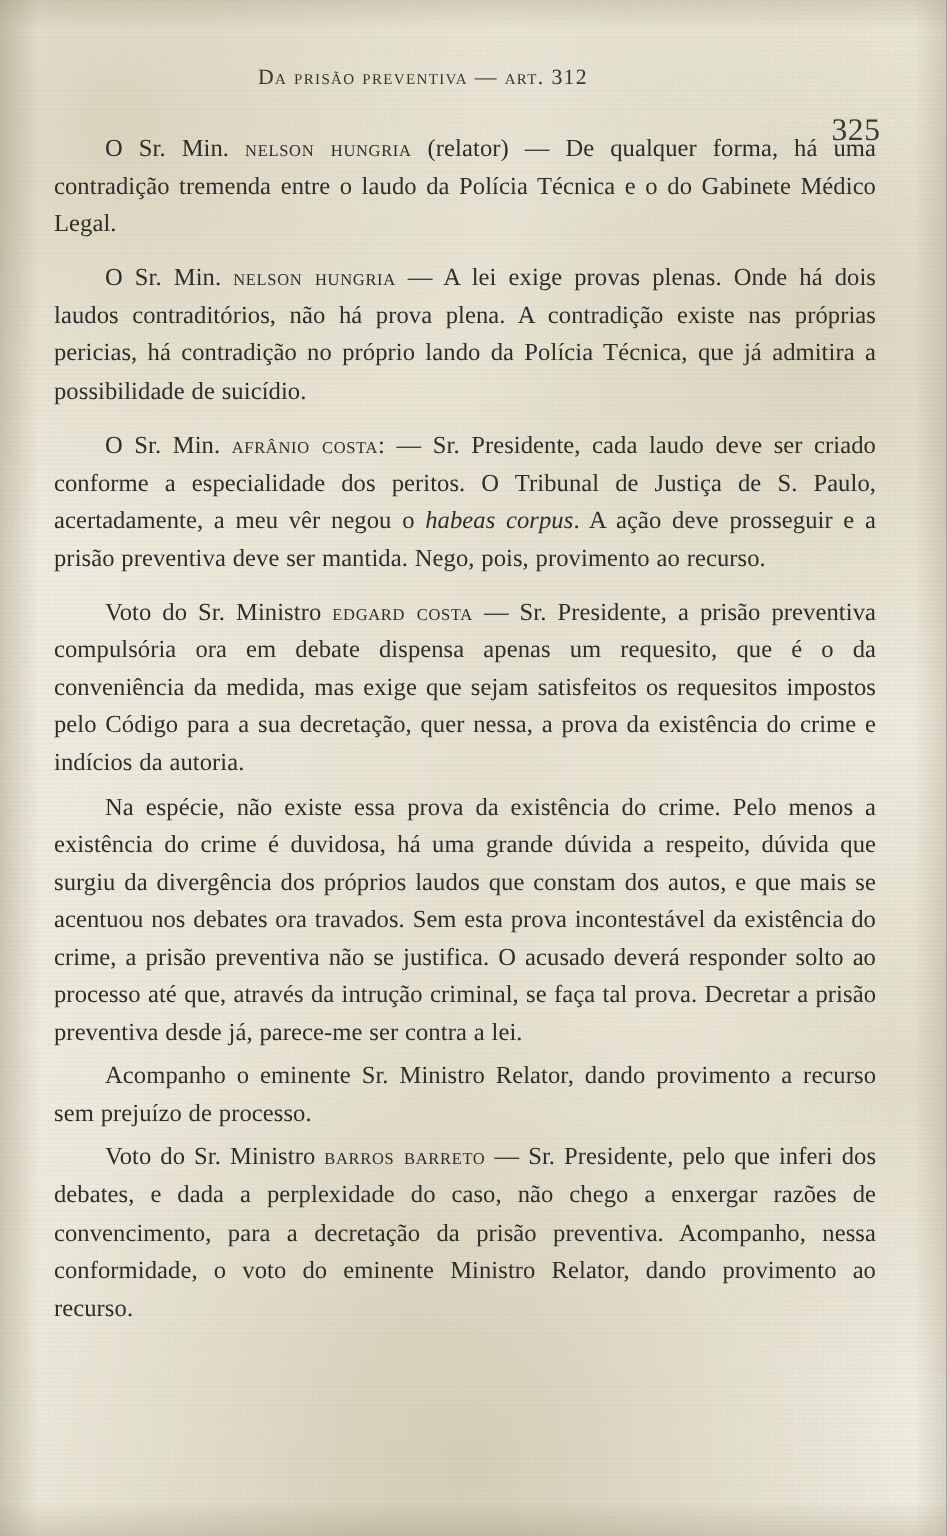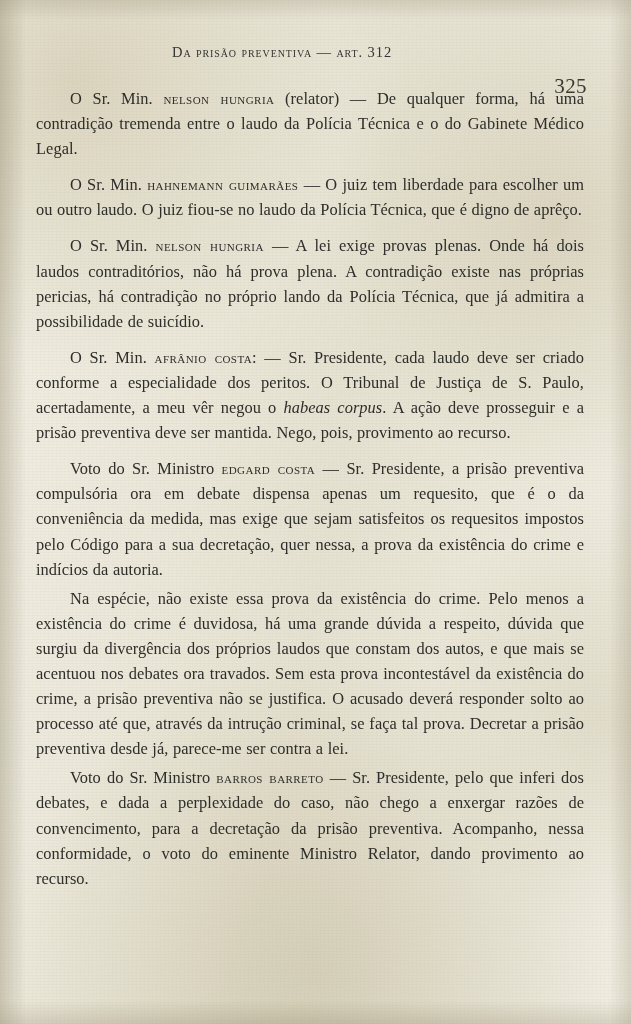--- a/index.html
+++ b/index.html
@@ -140,40 +140,40 @@
       <span class="head-title">DA PRISÃO PREVENTIVA — Art. 312</span>
       <span class="head-folio">325</span>
     </div>
 
     <div class="body-block">
 
       <p class="para">
         <span>O Sr. Min. </span><span class="sc">NELSON HUNGRIA</span><span> (relator) — </span><span>De qualquer forma, há uma contradição tremenda entre o laudo da Polícia Técnica e o do Gabinete Médico Legal.</span>
       </p>
 
-      <p class="para">
-        <span>O Sr. Min. </span><span class="sc">HAHNEMANN GUIMARÃES</span><span> — </span><span>O juiz tem liberdade para escolher um ou outro laudo.  O juiz fiou-se no laudo da Polícia Técnica, que é digno de aprêço.</span>
-      </p>
 
       <p class="para">
         <span>O Sr. Min. </span><span class="sc">NELSON HUNGRIA</span><span> — </span><span>A lei exige provas plenas. Onde há dois laudos contraditórios, não há prova plena. A contradição existe nas próprias pericias, há contradição no próprio lando da Polícia Técnica, que já admitira a possibilidade de suicídio.</span>
       </p>
 
       <p class="para">
         <span>O Sr. Min. </span><span class="sc">AFRÂNIO COSTA</span><span>: — </span><span>Sr. Presidente, cada laudo deve ser criado conforme a especialidade dos peritos.  O Tribunal de Justiça de S. Paulo, acertadamente, a meu vêr negou o </span><span class="it">habeas corpus</span><span>.  A ação deve prosseguir e a prisão preventiva deve ser mantida.  Nego, pois, provimento ao recurso.</span>
       </p>
 
       <p class="para tight">
         <span>Voto do Sr. Ministro </span><span class="sc">EDGARD COSTA</span><span> — </span><span>Sr. Presidente, a prisão preventiva compulsória ora em debate dispensa apenas um requesito, que é o da conveniência da medida, mas exige que sejam satisfeitos os requesitos impostos pelo Código para a sua decretação, quer nessa, a prova da existência do crime e indícios da autoria.</span>
       </p>
 
       <p class="para tight">
         <span>Na espécie, não existe essa prova da existência do crime.  Pelo menos a existência do crime é duvidosa, há uma grande dúvida a respeito, dúvida que surgiu da divergência dos próprios laudos que constam dos autos, e que mais se acentuou nos debates ora travados.  Sem esta prova incontestável da existência do crime, a prisão preventiva não se justifica.  O acusado deverá responder solto ao processo até que, através da intrução criminal, se faça tal prova.  Decretar a prisão preventiva desde já, parece-me ser contra a lei.</span>
       </p>
 
+      <p class="para tight">
+        <span>Acompanho o eminente Sr. Ministro Relator, dando provimento a recurso sem prejuízo de processo.</span>
+      </p>
 
       <p class="para">
         <span>Voto do Sr. Ministro </span><span class="sc">BARROS BARRETO</span><span> — </span><span>Sr. Presidente, pelo que inferi dos debates, e dada a perplexidade do caso, não chego a enxergar razões de convencimento, para a decretação da prisão preventiva.  Acompanho, nessa conformidade, o voto do eminente Ministro Relator, dando provimento ao recurso.</span>
       </p>
 
     </div>
   </div>
 </div>
 
 </body></html>

